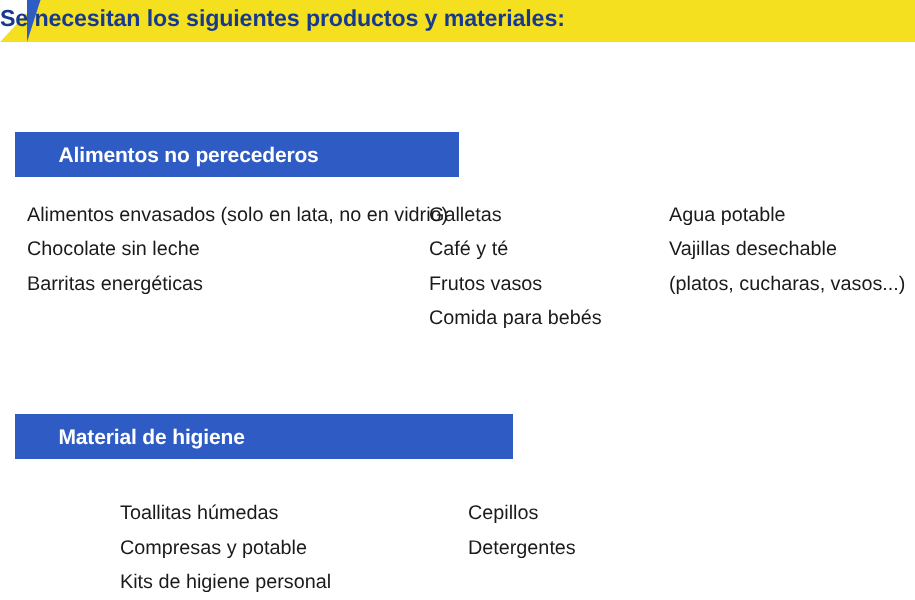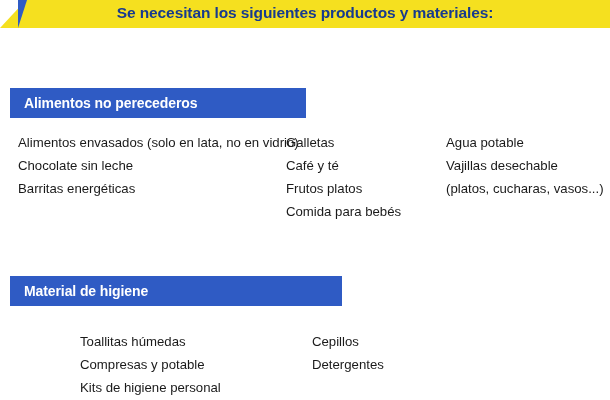--- a/index.html
+++ b/index.html
@@ -24,21 +24,21 @@
     height: 28px;
     background: #f5e01f;
   }
   .top-banner-title {
     position: absolute;
     top: 0;
     left: 0;
     width: 610px;
     height: 28px;
     line-height: 26px;
-    text-align: center;
+    text-align: left;
     font-size: 15.5px;
     font-weight: bold;
     color: #173a8f;
     letter-spacing: -0.1px;
   }
   .corner-white {
     position: absolute;
     top: 0;
     left: 0;
     width: 0;
@@ -61,21 +61,21 @@
     position: absolute;
     height: 30px;
     background: #2f5bc4;
     display: flex;
     align-items: center;
   }
   .section-header .label {
     color: #ffffff;
     font-size: 14px;
     font-weight: bold;
-    padding-left: 14px;
+    padding-left: 29px;
     letter-spacing: -0.1px;
   }
   #sec-food { top: 88px; left: 10px; width: 296px; }
   #sec-hygiene { top: 276px; left: 10px; width: 332px; }
 
   
   .col {
     position: absolute;
     font-size: 13.2px;
     color: #1a1a1a;
@@ -104,21 +104,21 @@
 </div>
 
 <div class="col" id="food-col-1">
   <div>Alimentos envasados (solo en lata, no en vidrio)</div>
   <div>Chocolate sin leche</div>
   <div>Barritas energéticas</div>
 </div>
 <div class="col" id="food-col-2">
   <div>Galletas</div>
   <div>Café y té</div>
-  <div>Frutos platos</div>
+  <div>Frutos vasos</div>
   <div>Comida para bebés</div>
 </div>
 <div class="col" id="food-col-3">
   <div>Agua potable</div>
   <div>Vajillas desechable</div>
   <div>(platos, cucharas,  vasos...)</div>
 </div>
 
 <div class="section-header" id="sec-hygiene">
   <span class="label">Material de higiene</span>

